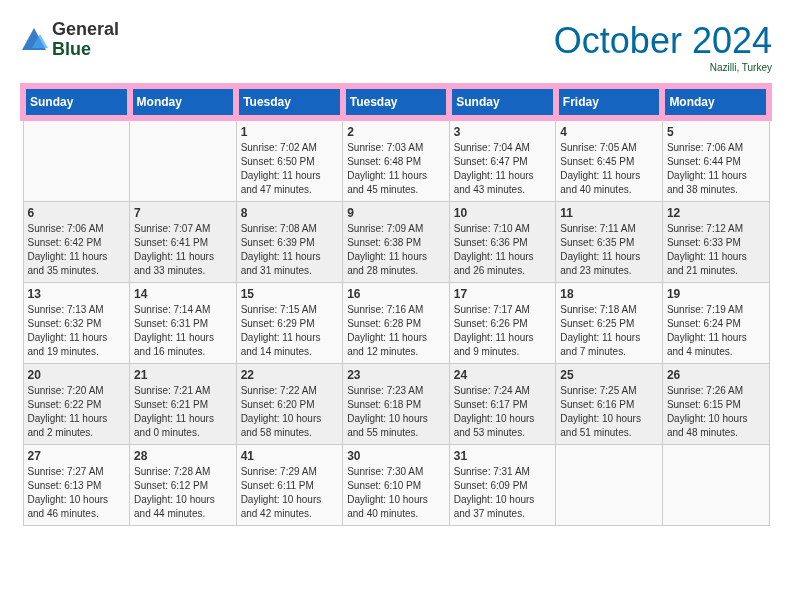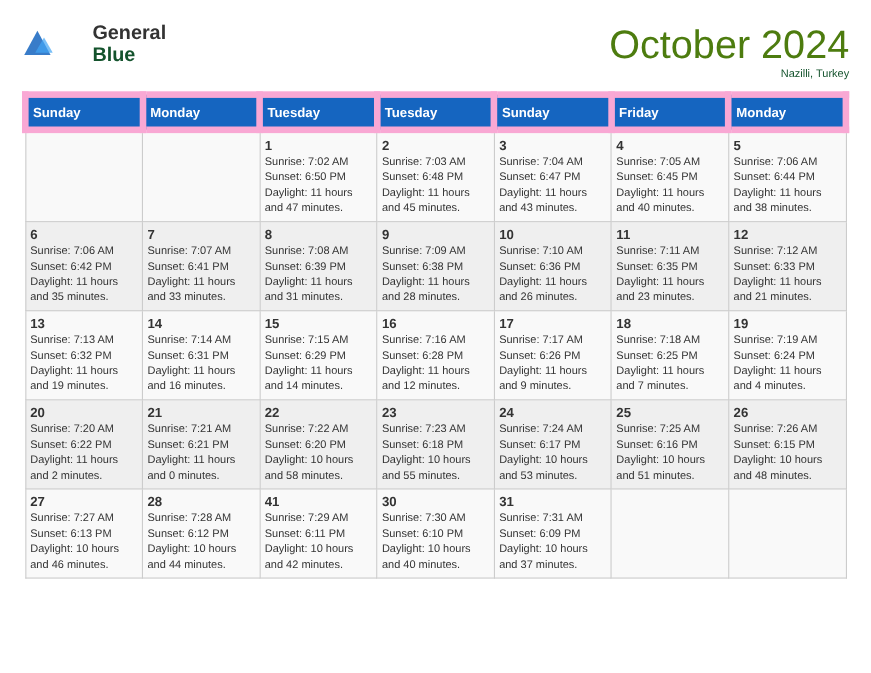--- a/index.html
+++ b/index.html
@@ -12,21 +12,20 @@
     }
     .header {
       display: flex;
       justify-content: space-between;
       align-items: flex-start;
       margin-bottom: 10px;
     }
     .logo {
       display: flex;
       align-items: center;
-      gap: 32px;
     }
     .logo-text {
       display: flex;
       flex-direction: column;
       line-height: 1.1;
     }
     .logo-general {
       font-size: 18px;
       font-weight: bold;
       color: #333;
@@ -40,21 +39,21 @@
       width: 28px;
       height: 28px;
       margin-right: 4px;
     }
     .title-block {
       text-align: right;
     }
     .month-title {
       font-size: 36px;
       font-weight: normal;
-      color: #4d7c0f;
+      color: #0369a1;
     }
     .location {
       font-size: 10px;
       color: #14532d;
     }
     table {
       width: 100%;
       border-collapse: collapse;
       table-layout: fixed;
     }

